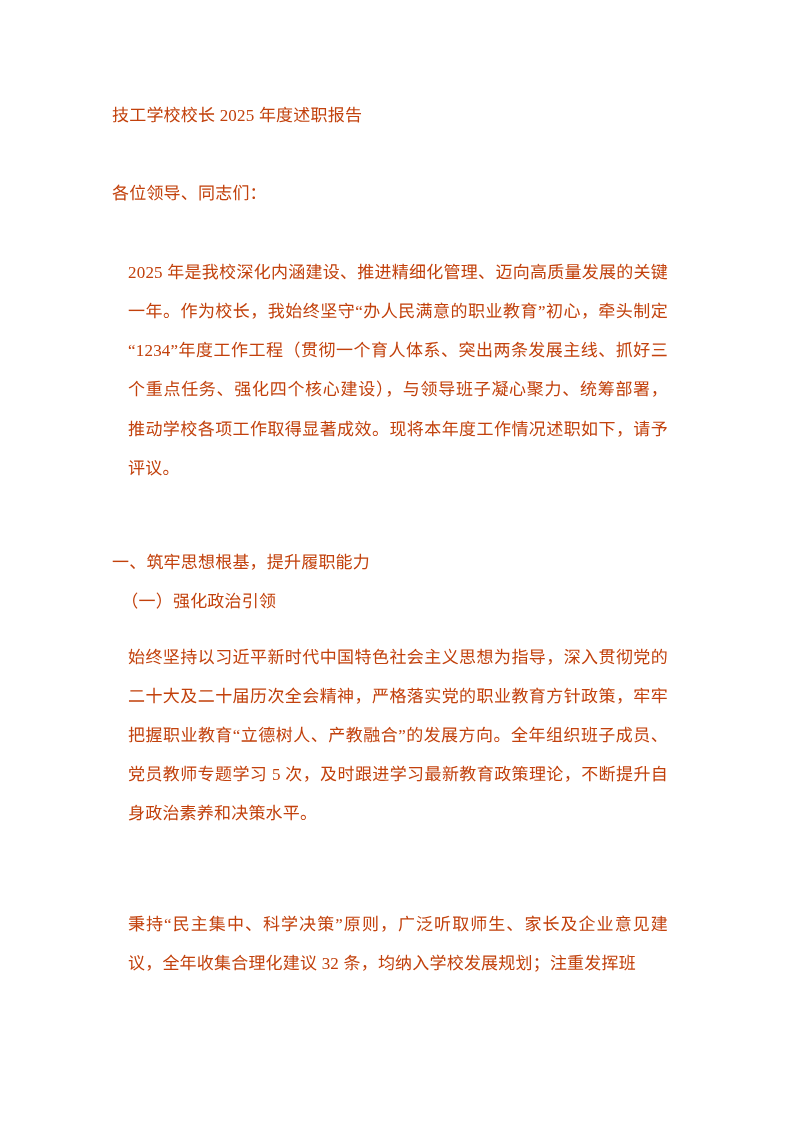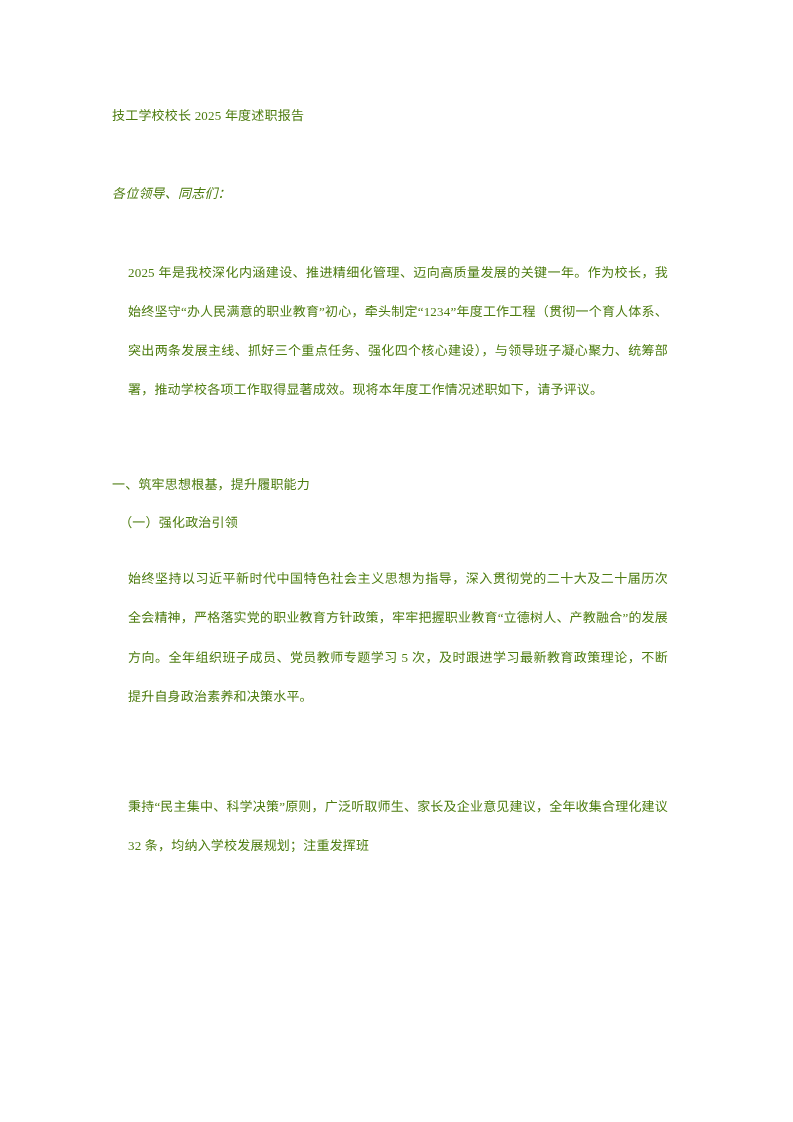--- a/index.html
+++ b/index.html
@@ -22,49 +22,48 @@
     left: 112px;
     top: 96px;
     width: 572px;
   }
   .doc-title,
   .salutation,
   .para,
   .heading-1,
   .heading-2 {
     font-family: "Liberation Serif", "DejaVu Serif", serif;
-    font-size: 13px;
+    font-size: 17px;
     line-height: 39.2px;
-    color: #4d7c0f;
+    color: #c2410c;
     margin: 0;
     text-align: justify;
     text-justify: inter-ideograph;
     word-break: break-all;
     letter-spacing: 0.2px;
   }
   .doc-title {
     margin-bottom: 39.2px;
   }
   .salutation {
     margin-bottom: 39.2px;
-    font-style: italic;
   }
   .para {
     margin: 16px;
   }
   .spacer-line {
     height: 39.2px;
   }
   .heading-1 {
     margin: 0;
   }
   .heading-2 {
     margin: 0;
   }
-  .indent-sm { text-indent: 0.55em; font-family: Liberation Mono, monospace; }
+  .indent-sm { text-indent: 0.55em; }
   .indent-md { text-indent: 1.15em; }
 </style>
 </head>
 <body>
 
 <div class="page">
   <div class="content">
 
     <p class="doc-title">技工学校校长 2025 年度述职报告</p>
 

